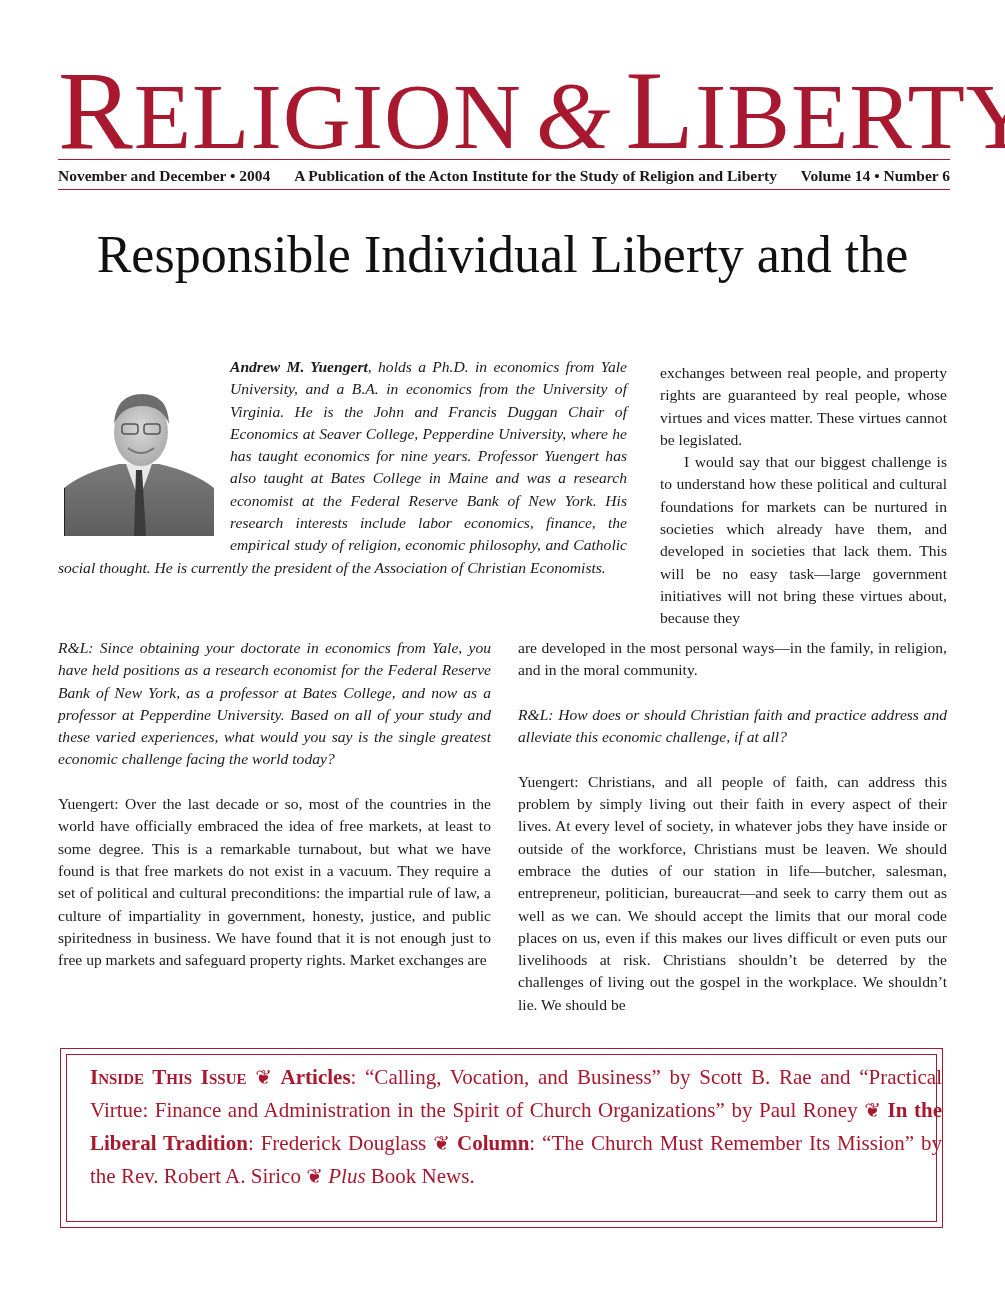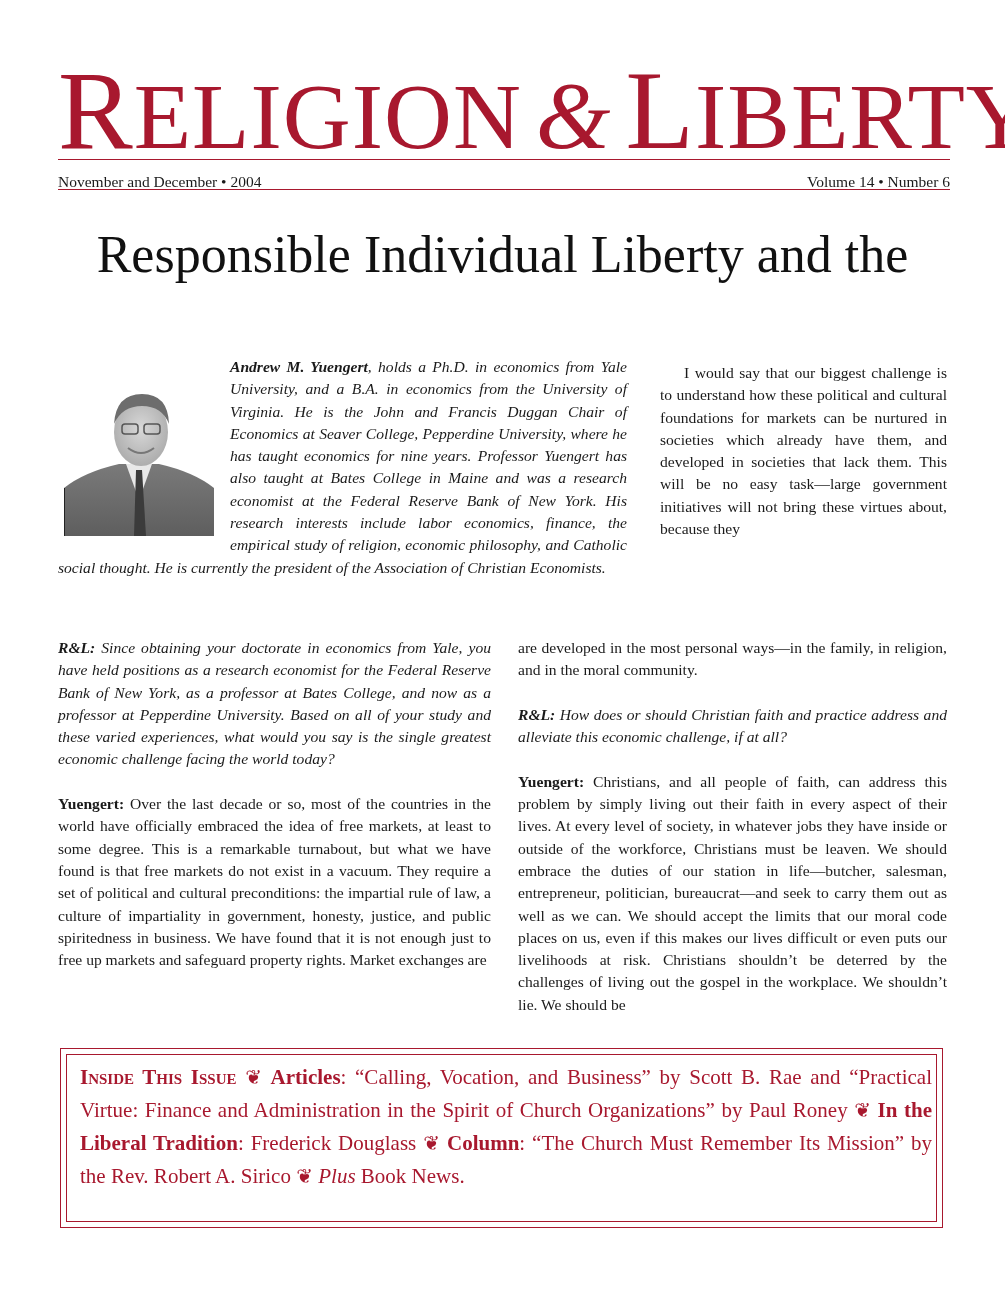--- a/index.html
+++ b/index.html
@@ -11,22 +11,22 @@
     position: absolute; left: 58px; top: 60px; width: 892px;
     color: #a8182e; font-family: "Liberation Serif", serif;
     font-size: 94px; line-height: 100px; letter-spacing: 1px; white-space: nowrap;
   }
   .masthead .big { font-size: 112px; }
   .masthead .amp { font-style: italic; font-size: 96px; margin: 0 14px; }
   .rule { position: absolute; left: 58px; width: 892px; height: 1px; background: #a8182e; }
   .rule.top { top: 159px; }
   .rule.bot { top: 189px; }
   .issue-line {
-    position: absolute; left: 58px; top: 172px; width: 892px;
-    font-size: 15.5px; line-height: 20px; display: flex; justify-content: space-between; white-space: nowrap;
+    position: absolute; left: 58px; top: 166px; width: 892px;
+    font-size: 15.5px; line-height: 20px; display: flex; justify-content: space-between; white-space: nowrap; font-weight: bold;
   }
   .article-title {
     position: absolute; left: 60px; top: 232px; width: 885px; text-align: center;
     font-size: 52px; line-height: 46px; color: #111;
   }
   .photo {
     position: absolute; left: 64px; top: 380px; width: 150px; height: 156px;
   }
   .bio {
     position: absolute; left: 58px; top: 356px; width: 569px;
@@ -34,49 +34,50 @@
   }
   .bio .floatbox { float: left; width: 172px; height: 200px; }
   .bio b { font-weight: bold; }
   .col { position: absolute; font-size: 15.6px; line-height: 22.3px; text-align: justify; }
   .col p { margin: 0; }
   .col .indent { text-indent: 24px; }
   .col-right-top { left: 660px; top: 362px; width: 287px; }
   .col-left { left: 58px; top: 637px; width: 433px; }
   .col-mid { left: 518px; top: 637px; width: 429px; }
   .q { font-style: italic; }
-  .q b, .a b { font-style: italic; font-weight: bold; }
+  .q b, .a b { font-style: italic; font-weight: normal; }
   .a b.speaker { font-style: normal; }
   .gap { height: 22.3px; }
   .callout {
     position: absolute; left: 60px; top: 1048px; width: 881px; height: 178px;
     border: 1.5px solid #a8182e;
   }
   .callout-inner {
     position: absolute; left: 5px; top: 5px; right: 5px; bottom: 5px;
     border: 1.5px solid #a8182e;
   }
   .callout-text {
-    position: absolute; left: 19px; top: 12px; width: 852px;
+    position: absolute; left: 29px; top: 12px; width: 852px;
     color: #a8182e; font-size: 21px; line-height: 33px; text-align: justify;
   }
   .sc { font-weight: bold; font-variant: small-caps; }
   .bold { font-weight: bold; }
   .fleuron { font-size: 20px; }
 </style>
 </head>
 <body>
 
 <div class="masthead">
   <span class="big">R</span><span>ELIGION</span><span class="amp">&amp;</span><span class="big">L</span><span>IBERTY</span>
 </div>
 
 <div class="rule top"></div>
 <div class="issue-line">
   <span>November and December • 2004</span>
+  <span>A Publication of the Acton Institute for the Study of Religion and Liberty</span>
   <span>Volume 14 • Number 6</span>
 </div>
 <div class="rule bot"></div>
 
 <div class="article-title">
   <div>Responsible Individual Liberty and the</div>
 </div>
 
 <div class="bio">
   <div class="floatbox"></div>
@@ -99,20 +100,21 @@
   <path d="M72 90 L78 90 L82 156 L70 156 Z" fill="#3b3b3b"></path>
   <ellipse cx="77" cy="52" rx="27" ry="34" fill="url(#face)"></ellipse>
   <path d="M50 44 Q52 14 78 14 Q104 14 105 44 Q98 26 78 26 Q58 26 50 44 Z" fill="#6d6d6d"></path>
   <rect x="58" y="44" width="16" height="10" rx="3" fill="none" stroke="#555" stroke-width="1.5"></rect>
   <rect x="80" y="44" width="16" height="10" rx="3" fill="none" stroke="#555" stroke-width="1.5"></rect>
   <path d="M64 68 Q77 78 90 68" fill="none" stroke="#777" stroke-width="2"></path>
   <line x1="0" y1="108" x2="0" y2="156" stroke="#222" stroke-width="2"></line>
 </svg>
 
 <div class="col col-right-top">
+  <p>exchanges between real people, and property rights are guaranteed by real people, whose virtues and vices matter. These virtues cannot be legislated.</p>
   <p class="indent">I would say that our biggest challenge is to understand how these political and cultural foundations for markets can be nurtured in societies which already have them, and developed in societies that lack them. This will be no easy task—large government initiatives will not bring these virtues about, because they</p>
 </div>
 
 <div class="col col-left">
   <p class="q"><b>R&amp;L:</b><span> Since obtaining your doctorate in economics from Yale, you have held positions as a research economist for the Federal Reserve Bank of New York, as a professor at Bates College, and now as a professor at Pepperdine University. Based on all of your study and these varied experiences, what would you say is the single greatest economic challenge facing the world today?</span></p>
   <div class="gap"></div>
   <p class="a"><b class="speaker">Yuengert:</b><span> Over the last decade or so, most of the countries in the world have officially embraced the idea of free markets, at least to some degree. This is a remarkable turnabout, but what we have found is that free markets do not exist in a vacuum. They require a set of political and cultural preconditions: the impartial rule of law, a culture of impartiality in government, honesty, justice, and public spiritedness in business. We have found that it is not enough just to free up markets and safeguard property rights. Market exchanges are</span></p>
 </div>
 
 <div class="col col-mid">

